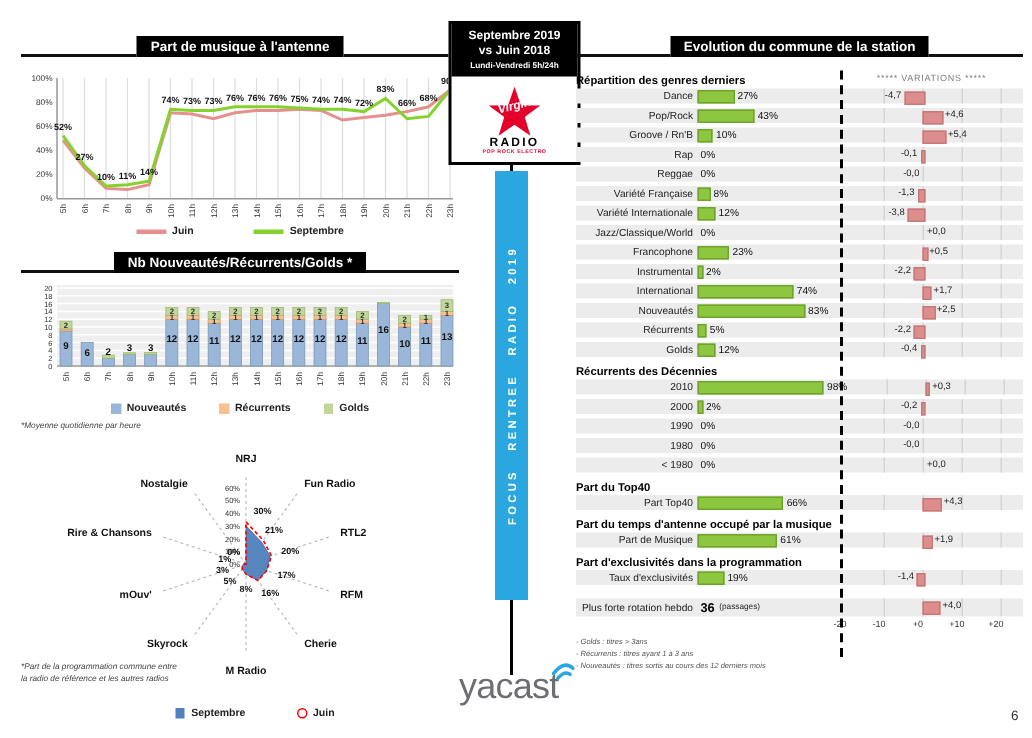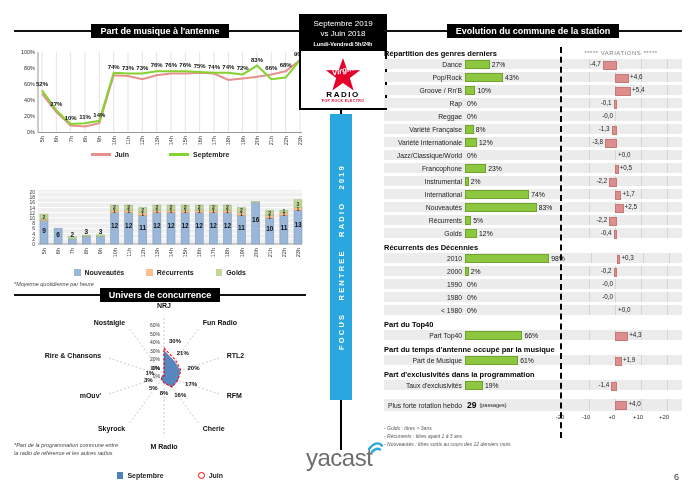--- a/index.html
+++ b/index.html
@@ -1,19 +1,19 @@
 <!DOCTYPE html>
 <html lang="fr"><head>
 <meta charset="utf-8">
 <style>
   html,body{margin:0;padding:0;background:#fff}
   #page{position:relative;width:688px;height:492px;background:#fff;font-family:"Liberation Sans",sans-serif;overflow:hidden}
 
   
-  .titlebar{position:absolute;display:flex;align-items:center}
+  .titlebar{position:absolute;display:flex;align-items:flex-end}
   .tline{flex:1;height:2px;background:#111}
   .tbox{background:#000;color:#fff;font-size:9px;font-weight:bold;padding:2px 9px;white-space:nowrap}
   #t1{left:14px;top:24px;width:292px}
   #t2{left:14px;top:168px;width:292px}
   #t3{left:14px;top:288px;width:292px}
   #t4{left:384px;top:24px;width:298px}
 
   
   #svg-line{position:absolute;left:8px;top:40px}
   #svg-bar{position:absolute;left:8px;top:182px}
@@ -26,21 +26,21 @@
   .sw-line{display:inline-block;width:20px;height:2.5px}
   .sw-sq{display:inline-block;width:6.5px;height:6.5px}
   .sw-ring{display:inline-block;width:5px;height:5px;border:1.6px solid #f00;border-radius:50%;background:#fff}
   #fn-bar{position:absolute;left:14px;top:281px;font-size:5.5px;font-style:italic;color:#444}
   #fn-radar{position:absolute;left:14px;top:442px;width:104px;font-size:5.5px;font-style:italic;color:#444;line-height:1.4}
 
   
   #vline{position:absolute;left:340px;top:104px;width:2px;height:346px;background:#000}
   #infobox{position:absolute;left:299px;top:14px;width:84px;border:2px solid #000;background:#fff}
   .ib-head{background:#000;color:#fff;text-align:center;padding:3px 2px 4px}
-  .ib-l1{font-size:8px;font-weight:normal;line-height:1.25}
+  .ib-l1{font-size:8px;font-weight:bold;line-height:1.25}
   .ib-l3{font-size:5.5px;font-weight:bold;margin-top:2px}
   .ib-logo{height:52px;display:flex;flex-direction:column;align-items:center;justify-content:center;padding:2px 0 3px}
   .logo-star{position:relative;width:40px;height:36px}
   .logo-script{position:absolute;left:0;right:0;top:10px;text-align:center;color:#fff;font-style:italic;font-weight:bold;font-size:8px;transform:rotate(-14deg)}
   .logo-radio{font-size:8px;font-weight:bold;letter-spacing:1.5px;color:#000;margin-top:-2px}
   .logo-tag{font-size:3.5px;font-weight:bold;color:#e4002b;letter-spacing:.4px}
   #banner{position:absolute;left:330px;top:114px;width:22px;height:286px;background:#2aa7df;display:flex;align-items:center;justify-content:center}
   #banner span{writing-mode:vertical-rl;transform:rotate(180deg);color:#fff;font-weight:bold;font-size:7.5px;letter-spacing:2.2px;word-spacing:8px;white-space:nowrap}
   #yacast{position:absolute;left:306px;top:444px;font-size:24px;color:#6d6e71;letter-spacing:-.5px}
   #yacast .wifi{position:absolute;right:-11px;top:-4px}
@@ -153,20 +153,25 @@
     <span class="legend-item">
         <span class="sw-line" style="background: rgb(230, 144, 142);"></span>
         <span>Juin</span>
       </span>
     <span class="legend-item">
         <span class="sw-line" style="background: rgb(133, 210, 47);"></span>
         <span>Septembre</span>
       </span>
   </div>
 
+  <div class="titlebar" id="t2">
+    <span class="tline"></span>
+    <span class="tbox">Nb Nouveautés/Récurrents/Golds *</span>
+    <span class="tline"></span>
+  </div>
   <svg id="svg-bar" width="300" height="90">
       <rect x="30" y="8" width="264" height="54" fill="#efefef"></rect>
       <line x1="30" y1="62" x2="294" y2="62" stroke="#fff" stroke-width="1"></line>
       <text x="27" y="64" text-anchor="end" font-size="5" fill="#333">0</text>
       <line x1="30" y1="56.8" x2="294" y2="56.8" stroke="#fff" stroke-width="1"></line>
       <text x="27" y="58.8" text-anchor="end" font-size="5" fill="#333">2</text>
       <line x1="30" y1="51.6" x2="294" y2="51.6" stroke="#fff" stroke-width="1"></line>
       <text x="27" y="53.6" text-anchor="end" font-size="5" fill="#333">4</text>
       <line x1="30" y1="46.4" x2="294" y2="46.4" stroke="#fff" stroke-width="1"></line>
       <text x="27" y="48.4" text-anchor="end" font-size="5" fill="#333">6</text>
@@ -311,25 +316,20 @@
         <span class="sw-sq" style="background: rgb(250, 192, 143);"></span>
         <span>Récurrents</span>
       </span>
     <span class="legend-item">
         <span class="sw-sq" style="background: rgb(194, 214, 155);"></span>
         <span>Golds</span>
       </span>
   </div>
   <div id="fn-bar">*Moyenne quotidienne par heure</div>
 
-  <div class="titlebar" id="t3">
-    <span class="tline"></span>
-    <span class="tbox">Univers de concurrence</span>
-    <span class="tline"></span>
-  </div>
   <svg id="svg-radar" width="292" height="152">
       <line x1="150" y1="76" x2="150" y2="18" stroke="#b3b3b3" stroke-width="0.7" stroke-dasharray="2,2"></line>
       <line x1="150" y1="76" x2="184.09154463296343" y2="29.07701432625305" stroke="#b3b3b3" stroke-width="0.7" stroke-dasharray="2,2"></line>
       <line x1="150" y1="76" x2="205.1612779451189" y2="58.07701432625305" stroke="#b3b3b3" stroke-width="0.7" stroke-dasharray="2,2"></line>
       <line x1="150" y1="76" x2="205.1612779451189" y2="93.92298567374695" stroke="#b3b3b3" stroke-width="0.7" stroke-dasharray="2,2"></line>
       <line x1="150" y1="76" x2="184.09154463296346" y2="122.92298567374695" stroke="#b3b3b3" stroke-width="0.7" stroke-dasharray="2,2"></line>
       <line x1="150" y1="76" x2="150" y2="134" stroke="#b3b3b3" stroke-width="0.7" stroke-dasharray="2,2"></line>
       <line x1="150" y1="76" x2="115.90845536703657" y2="122.92298567374695" stroke="#b3b3b3" stroke-width="0.7" stroke-dasharray="2,2"></line>
       <line x1="150" y1="76" x2="94.83872205488109" y2="93.92298567374695" stroke="#b3b3b3" stroke-width="0.7" stroke-dasharray="2,2"></line>
       <line x1="150" y1="76" x2="94.83872205488109" y2="58.077014326253064" stroke="#b3b3b3" stroke-width="0.7" stroke-dasharray="2,2"></line>
@@ -790,21 +790,21 @@
             <div class="vbar" style="width: 3.64px; left: 48.36px; background: rgb(221, 142, 140); border-color: rgb(196, 122, 120);"></div>
             <span class="vlabel" style="left: 46.36px; transform: translateX(-100%);">-1,4</span>
           </div>
         </div>
         <div class="fgap"></div>
         <div class="frow frow-special">
           <div class="flabel">
             <span>Plus forte rotation hebdo</span>
           </div>
           <div class="fbar">
-            <span class="big36">29</span>
+            <span class="big36">36</span>
             <span class="passages">(passages)</span>
           </div>
           <div class="fvar">
             <div class="grid" style="left: 26px;"></div>
             <div class="grid" style="left: 52px;"></div>
             <div class="grid" style="left: 78px;"></div>
             <div class="grid" style="left: 104px;"></div>
             <div class="vbar" style="width: 10.4px; left: 52px; background: rgb(221, 142, 140); border-color: rgb(196, 122, 120);"></div>
             <span class="vlabel" style="left: 65.4px;">+4,0</span>
           </div>

